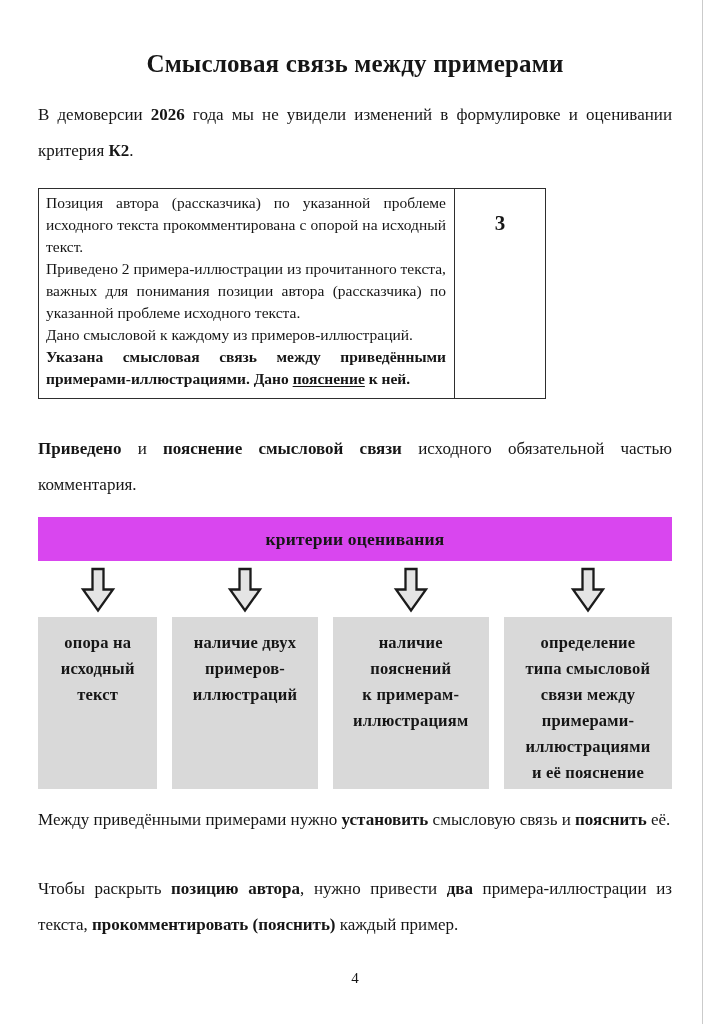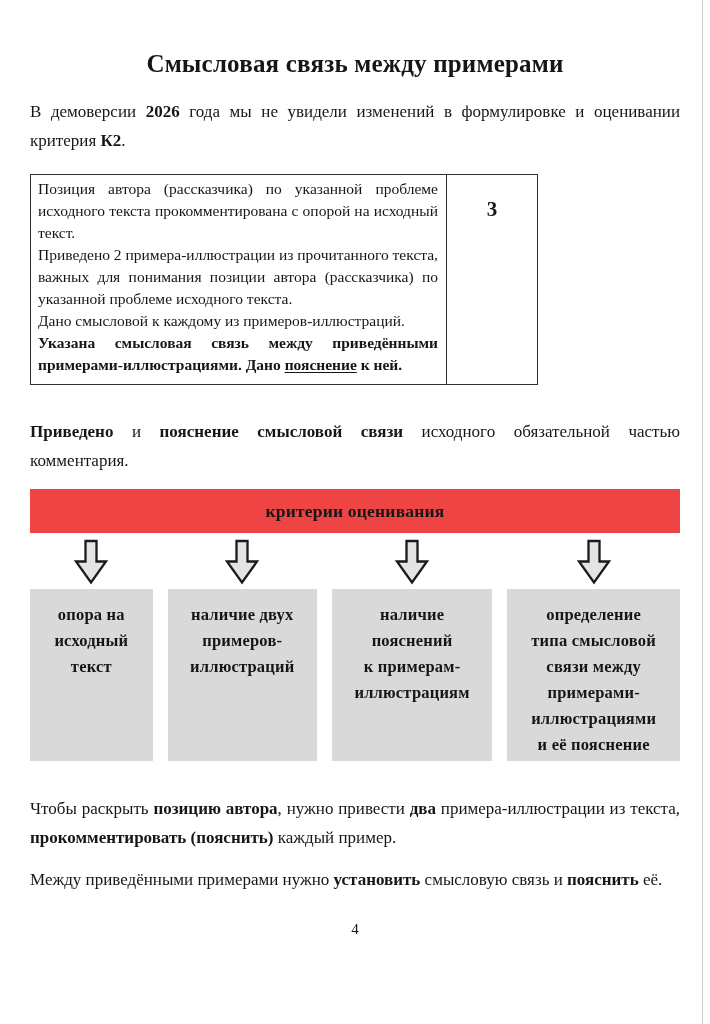--- a/index.html
+++ b/index.html
@@ -9,32 +9,32 @@
     background:#ffffff;
     font-family:"Liberation Serif","DejaVu Serif",serif;
     color:#161616;
     overflow:hidden;
     margin:0 auto;
   }
   .edge-line {
     position:absolute; top:0; right:7px; width:1px; height:100%;
     background:#cbcbcb;
   }
-  .content { padding:0 30px; }
+  .content { padding:0 38px; }
 
   .title {
     margin:0; padding-top:46px;
     font-size:25px; line-height:36px;
     font-weight:700; text-align:center;
     letter-spacing:0.2px;
   }
 
   .body-p {
     margin:0;
-    font-size:17px; line-height:29px;
+    font-size:17px; line-height:36px;
     text-align:justify;
   }
   .intro { margin-top:15px; }
 
   .seg-b { font-weight:700; }
   .seg-u { text-decoration:underline; text-underline-offset:2px; }
 
   .criteria-table {
     margin-top:19px;
     border-collapse:collapse;
@@ -54,21 +54,21 @@
     padding-top:22px;
     font-weight:700;
     font-size:21px;
   }
 
   .after-table { margin-top:32px; }
 
   .diagram { margin-top:14px; }
   .diagram-header {
     height:44px;
-    background:#ef4444;
+    background:#d946ef;
     display:flex; align-items:center; justify-content:center;
     font-weight:700; font-size:17.5px;
     letter-spacing:0.2px;
   }
   .arrow-row, .box-row {
     display:grid;
     grid-template-columns:120fr 146fr 157fr 169fr;
     column-gap:15px;
   }
   .arrow-cell { display:flex; justify-content:center; padding:6px 0 4px; }
@@ -149,19 +149,19 @@
       </div>
 
       <div class="box-row">
         <div class="criteria-box">опора на<br>исходный<br>текст</div>
         <div class="criteria-box">наличие двух<br>примеров-<br>иллюстраций</div>
         <div class="criteria-box">наличие<br>пояснений<br>к примерам-<br>иллюстрациям</div>
         <div class="criteria-box">определение<br>типа смысловой<br>связи между<br>примерами-<br>иллюстрациями<br>и её пояснение</div>
       </div>
     </div>
 
+    <p class="body-p conclusion-2"><span class="">Между приведёнными примерами нужно </span><span class="seg-b ">установить</span><span class=""> смысловую связь и </span><span class="seg-b ">пояснить</span><span class=""> её.</span></p>
     <p class="body-p conclusion-1"><span class="">Чтобы раскрыть </span><span class="seg-b ">позицию автора</span><span class="">, нужно привести </span><span class="seg-b ">два</span><span class=""> примера-иллюстрации из текста, </span><span class="seg-b ">прокомментировать</span><span class=""> </span><span class="seg-b ">(пояснить)</span><span class=""> каждый пример.</span></p>
-    <p class="body-p conclusion-2"><span class="">Между приведёнными примерами нужно </span><span class="seg-b ">установить</span><span class=""> смысловую связь и </span><span class="seg-b ">пояснить</span><span class=""> её.</span></p>
 
     <div class="page-number">4</div>
 
   </div>
 </div>
 
 </body></html>

